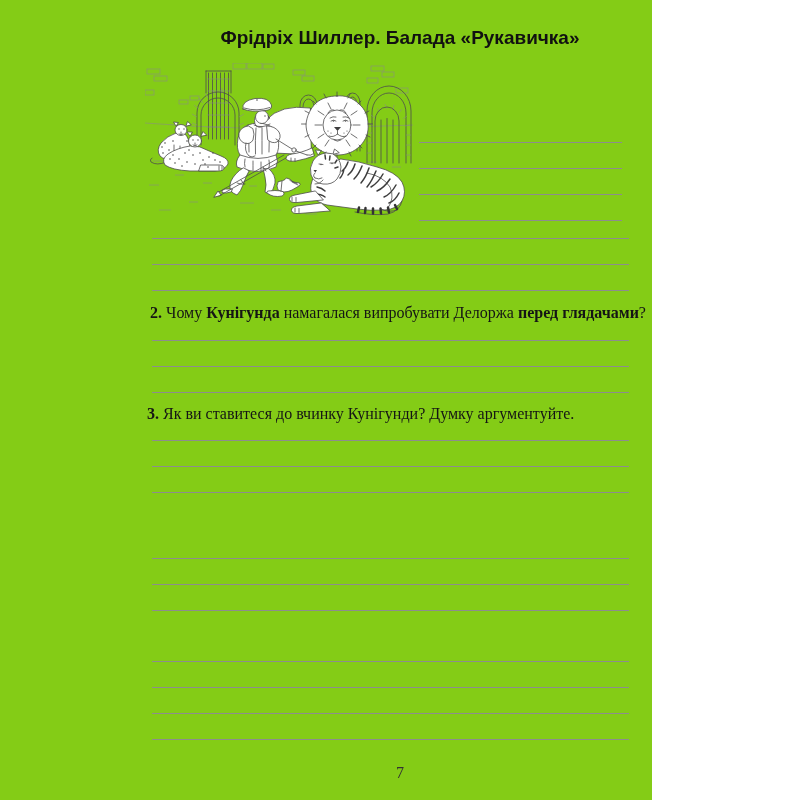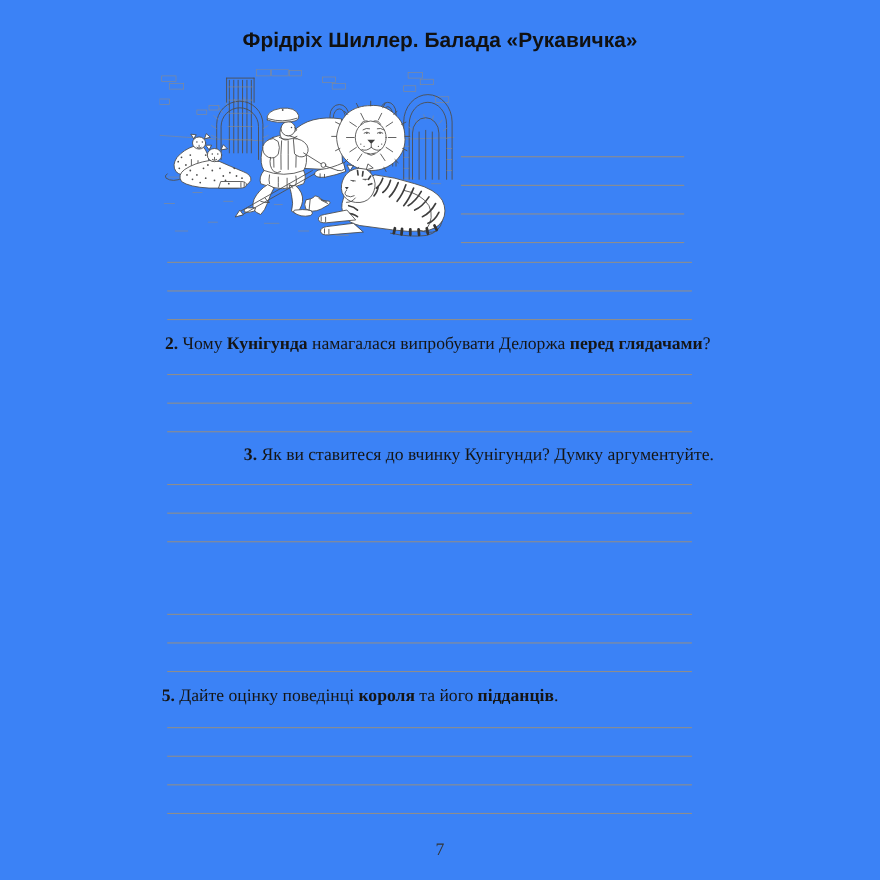--- a/index.html
+++ b/index.html
@@ -1,25 +1,25 @@
 <!DOCTYPE html>
 <html><head>
 <meta charset="utf-8">
 <style>
   html,body{margin:0;padding:0;background:#ffffff;}
-  .page{position:relative;width:800px;height:800px;background:#3b82f6;overflow:hidden;
+  .page{position:relative;width:652px;height:800px;background:#84cc16;overflow:hidden;
         font-family:"Liberation Serif",serif;color:#1c1c1c;}
   .title{position:absolute;top:27px;left:10px;width:780px;text-align:center;
          font-family:"Liberation Sans",sans-serif;font-weight:bold;font-size:19px;color:#111;}
   .q{position:absolute;font-size:16px;line-height:18px;color:#151515;}
   .q b{font-weight:bold;}
   .just{text-align:justify;text-align-last:left;}
   #q1{top:56px;left:410px;width:247px;}
   #q2{top:304px;left:147px;width:502px;text-align:center;}
-  #q3{top:405px;left:147px;width:502px;text-align:right;}
+  #q3{top:405px;left:147px;width:502px;}
   #q4{top:505px;left:147px;width:503px;line-height:20px;}
   #q5{top:624px;left:147px;width:502px;}
   .lines{position:absolute;}
   .lines .rule{height:25px;border-bottom:1.5px solid #8d8d8d;}
   #lines-q1-short{top:117px;left:419px;width:203px;}
   #lines-q1-full {top:213px;left:152px;width:477px;}
   #lines-q2{top:315px;left:152px;width:477px;}
   #lines-q3{top:415px;left:152px;width:477px;}
   #lines-q4{top:533px;left:152px;width:477px;}
   #lines-q5{top:636px;left:152px;width:477px;}
@@ -228,21 +228,20 @@
       <div class="rule"></div>
       <div class="rule"></div>
     </div>
 
   <div class="lines" id="lines-q4">
       <div class="rule"></div>
       <div class="rule"></div>
       <div class="rule"></div>
     </div>
 
-  <div class="q" id="q5"><b>5.</b><span> Дайте оцінку поведінці </span><b>короля</b><span> та його </span><b>підданців</b><span>.</span></div>
   <div class="lines" id="lines-q5">
       <div class="rule"></div>
       <div class="rule"></div>
       <div class="rule"></div>
       <div class="rule"></div>
     </div>
 
   <div class="pageno">7</div>
 </div>
 

